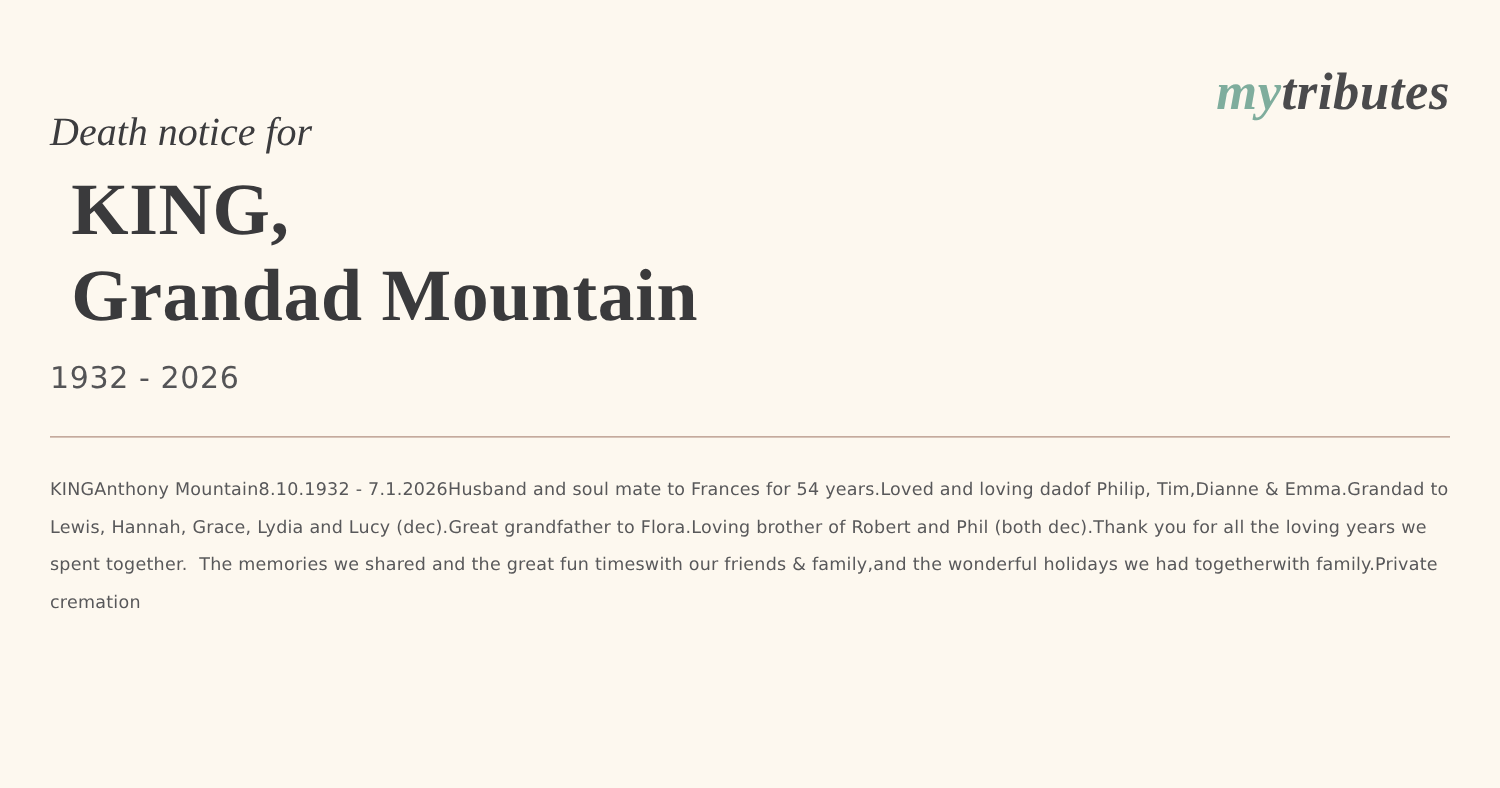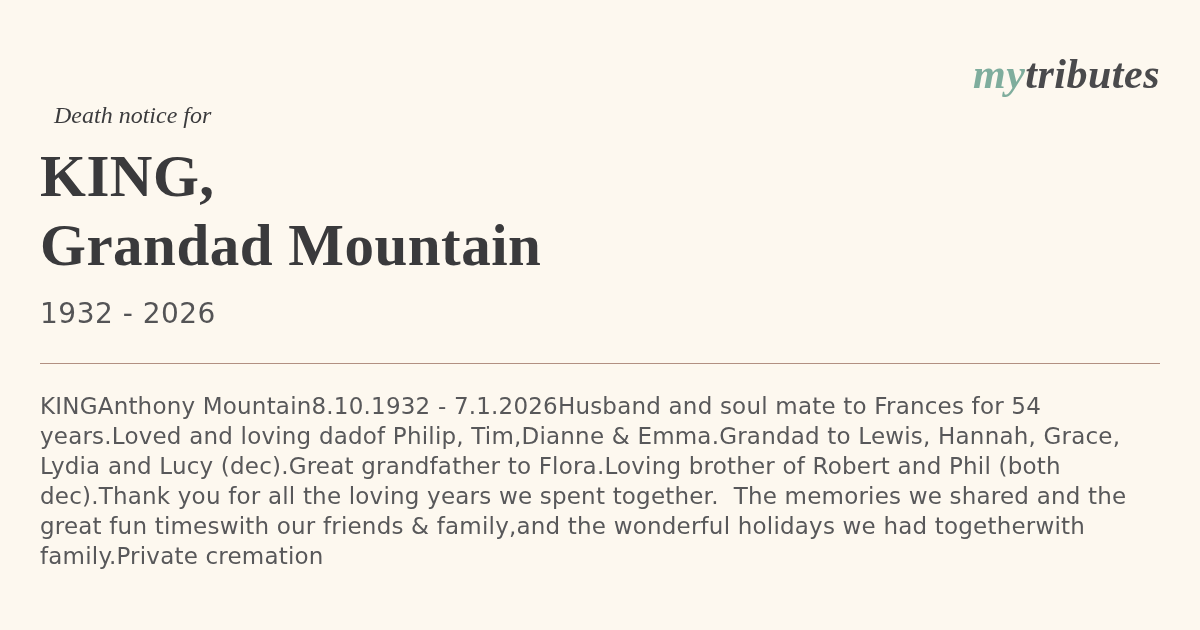--- a/index.html
+++ b/index.html
@@ -38,49 +38,49 @@
   .content {
     position: absolute;
     left: 40px;
     right: 40px;
     top: 88px;
   }
   .eyebrow {
     font-family: "Liberation Serif", "DejaVu Serif", serif;
     font-style: italic;
     font-weight: 400;
-    font-size: 24px;
+    font-size: 32px;
     color: #3C3C3E;
     line-height: 1.1;
-    margin: 14px;
+    margin: 0;
   }
   .deceased-name {
     font-family: "Liberation Serif", "DejaVu Serif", serif;
     font-weight: 700;
     font-size: 59px;
     color: #3A3A3C;
     line-height: 1.16;
-    margin: 10px 0 0 0;
+    margin: 10px 0 0 17px;
     letter-spacing: 0.5px;
   }
   .deceased-name .name-line { display: block; }
   .years {
-    font-size: 28px;
+    font-size: 24px;
     color: #545456;
     margin-top: 18px;
     letter-spacing: 0.5px;
   }
   .divider {
     border: none;
     border-top: 1px solid #B29082;
     margin: 33px 0 0 0;
   }
   .notice-body {
     margin-top: 27px;
-    font-size: 23px;
+    font-size: 14px;
     line-height: 30px;
     color: #58585A;
     letter-spacing: 0.2px;
     white-space: pre-wrap;
   }
 </style>
 </head>
 <body>
 
 <div class="card">

